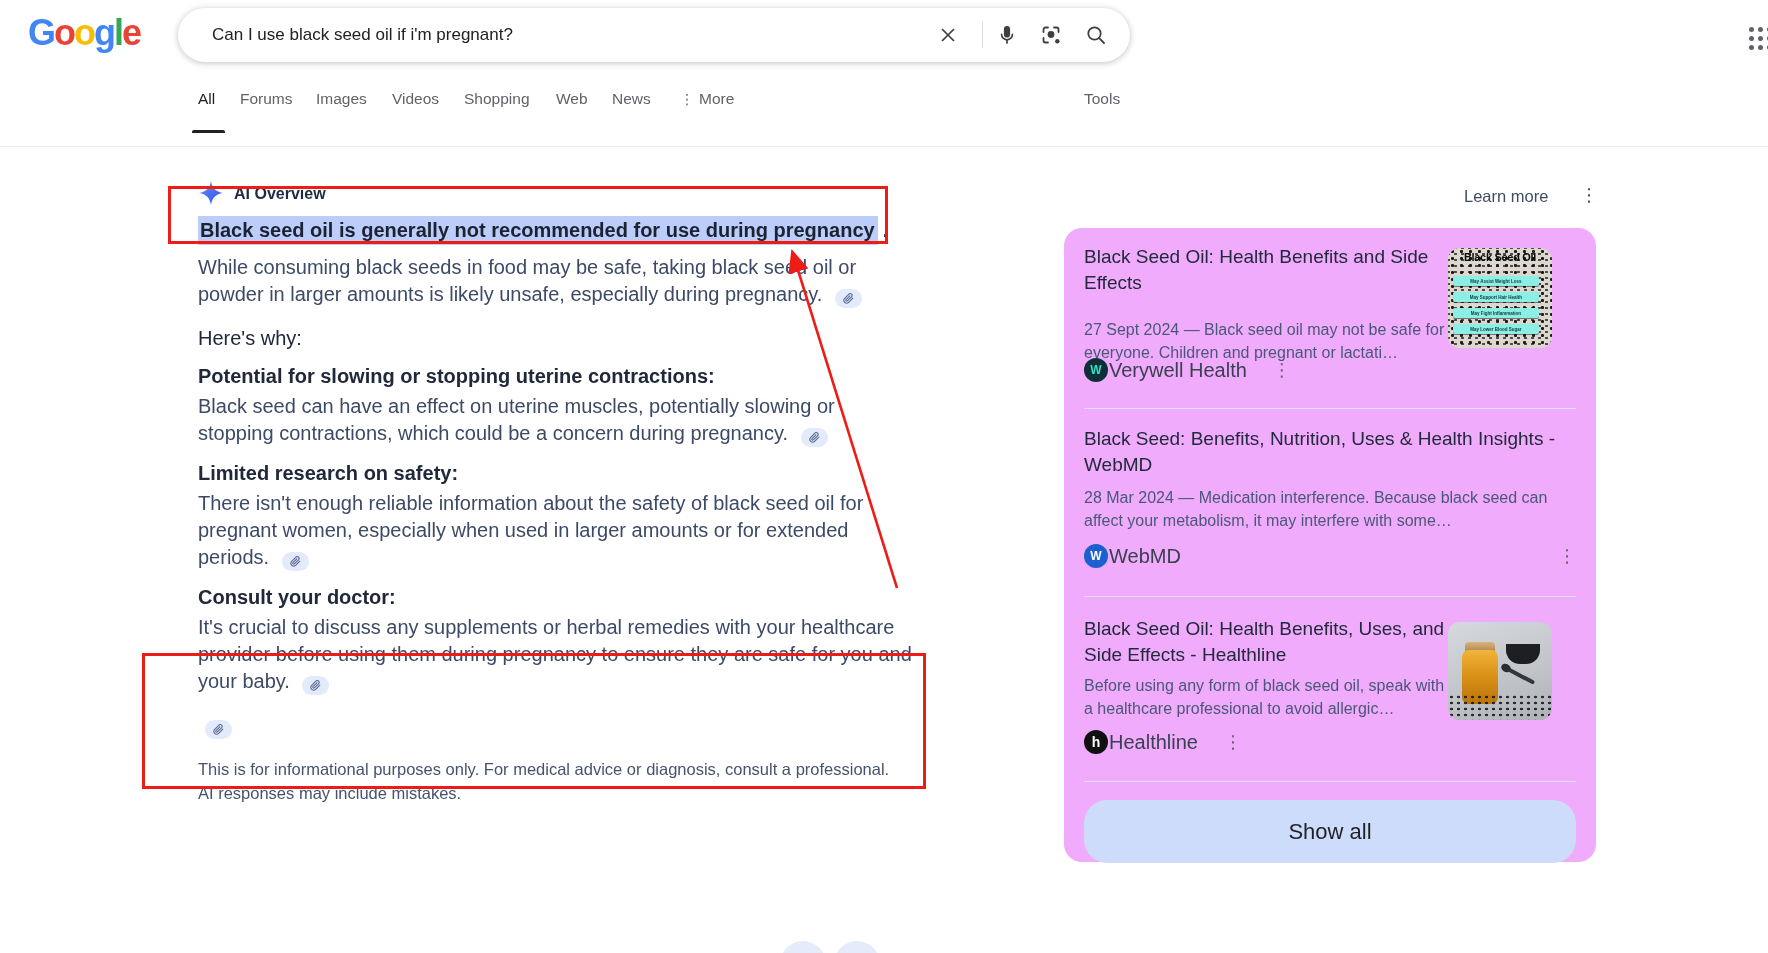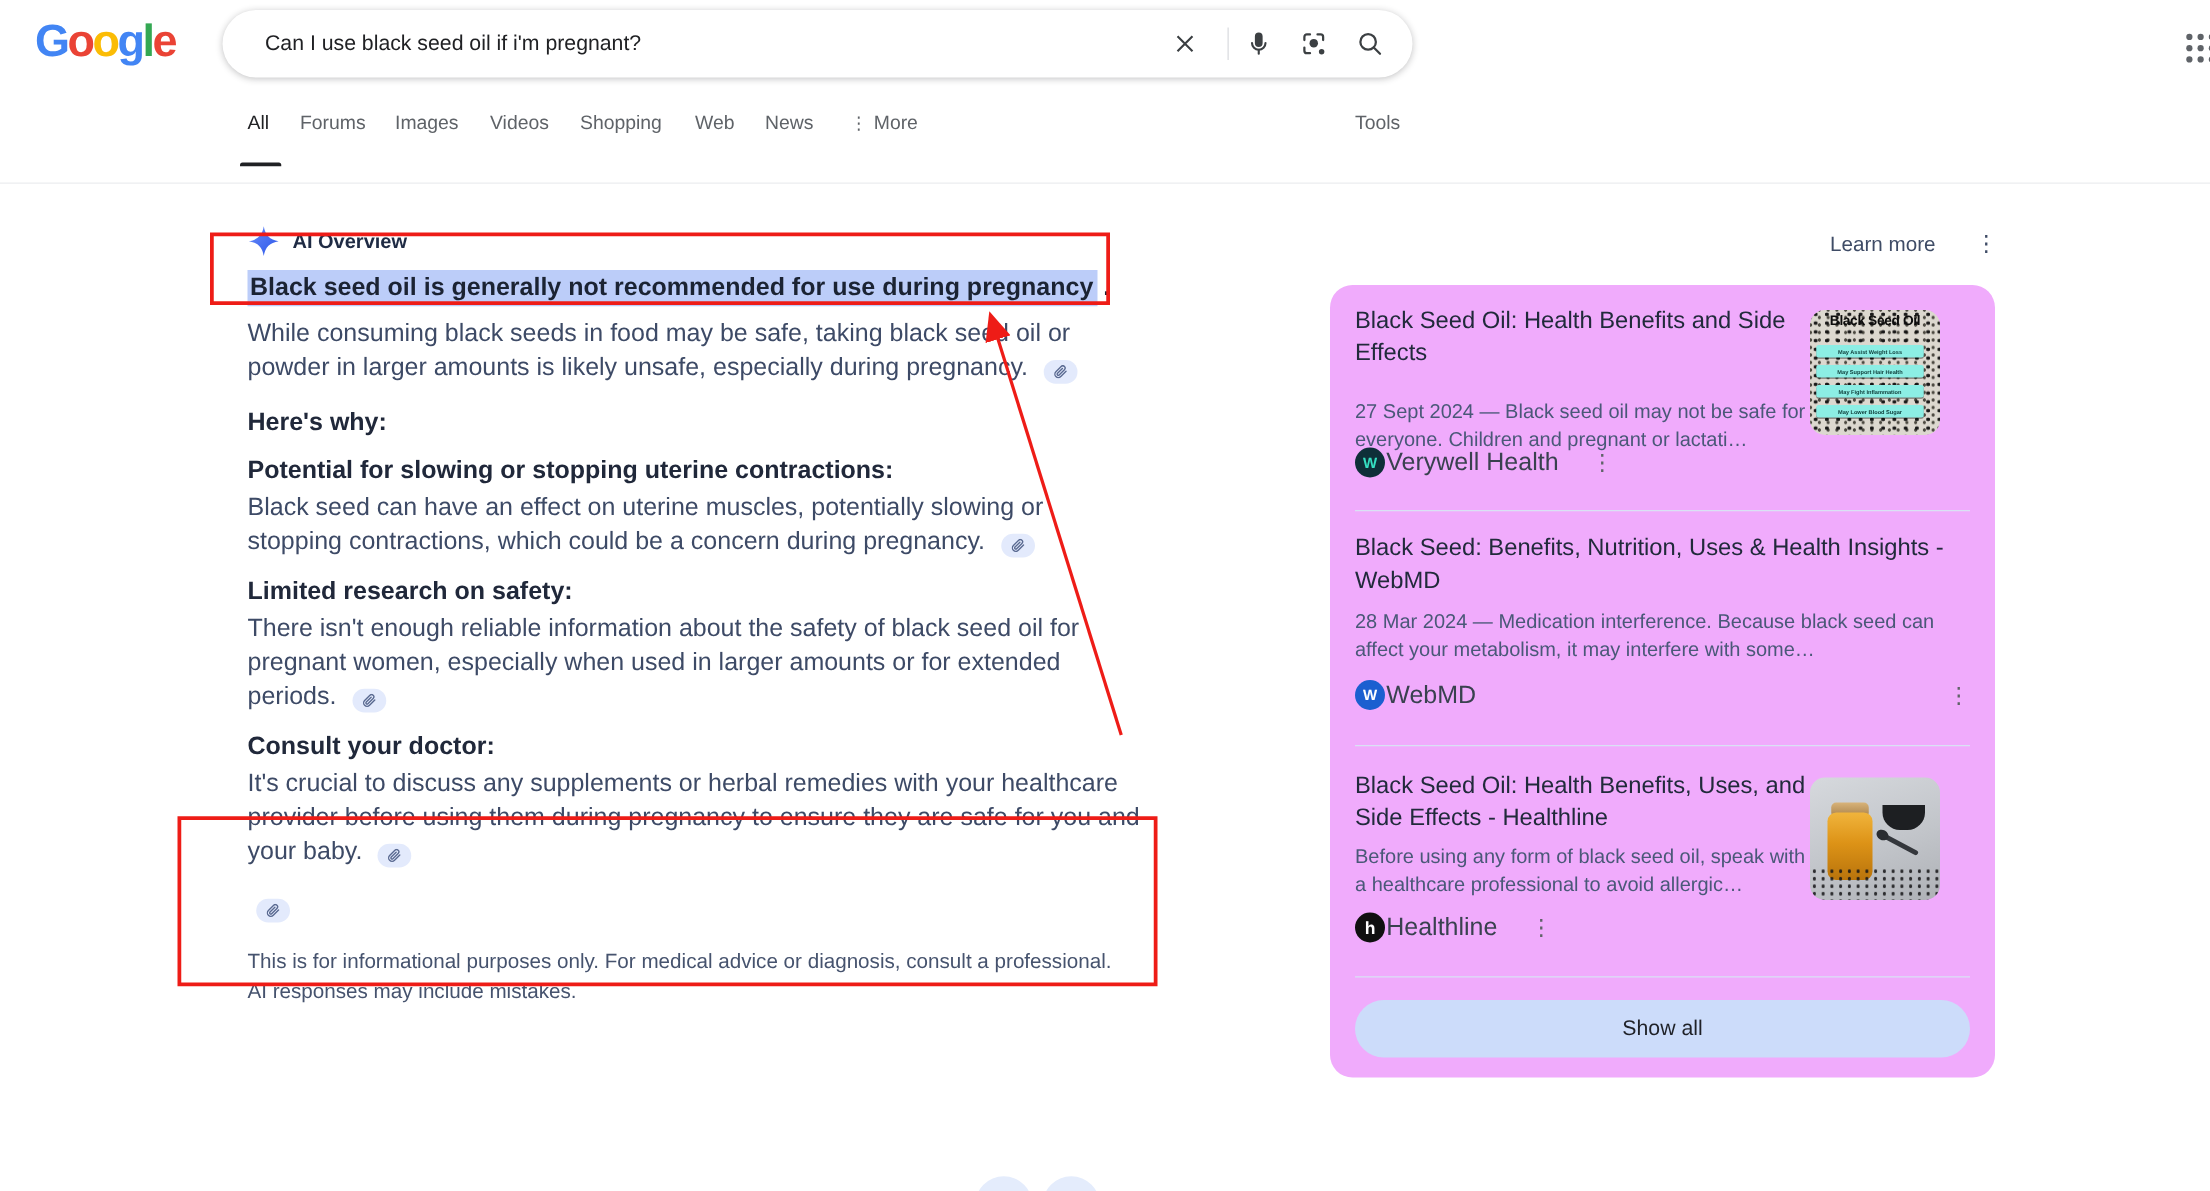--- a/index.html
+++ b/index.html
@@ -36,21 +36,21 @@
   .kebab{font-size:18px;color:#5f6368;cursor:pointer;line-height:18px}
   .ai-kebab{left:1580px;top:186px;color:#3f4c66}
 
   
   .main-col{left:198px;top:196px;width:714px;color:#3d4a66}
   .lead-wrap{margin-top:21px;line-height:27px;white-space:nowrap}
   .lead{font-size:20px;font-weight:700;color:#1b2333;background:#bccdf9;padding:3px 3px 4px 2px}
   .lead-period{font-size:20px;font-weight:700;color:#1b2333;margin-left:5px}
   .ai-p{margin:0;font-size:20px;line-height:27px;color:#3d4a66}
   .mt-intro{margin-top:9px}
-  .h-why{margin-top:17px;font-size:20px;line-height:27px;font-weight:700;color:#20283a}
+  .h-why{margin-top:17px;font-size:20px;line-height:27px;font-weight:400;color:#20283a}
   .sec-h{margin-top:13px;font-size:20px;line-height:27px;font-weight:700;color:#20283a}
   .sec-h.first{margin-top:11px}
   .sec-p{margin-top:3px}
   .summary{margin-top:17px}
   .disclaimer{margin-top:18px;font-size:16.5px;line-height:24px;color:#46536e}
 
   .chip{display:inline-flex;align-items:center;justify-content:center;width:27px;height:19px;
         border-radius:10px;background:#e3eafc;margin-left:7px;vertical-align:-3px;cursor:pointer}
 
   
@@ -66,23 +66,23 @@
   .src-row{position:absolute;left:20px;display:flex;align-items:center;cursor:pointer}
   .src-logo{width:24px;height:24px;border-radius:50%;display:flex;align-items:center;
             justify-content:center;font-weight:700;flex:none}
   .vw-logo{background:#0e2f38;color:#35e0c2;font-size:12px}
   .wm-logo{background:#1b5fd0;color:#fff;font-size:12px}
   .hl-logo{background:#101010;color:#fff;font-size:14px}
   .src-name{margin-left:1px;font-size:20px;color:#39414f}
   .src-kebab{margin-left:26px}
   .panel-div{position:absolute;left:20px;width:492px;height:1px;background:#d9e1f4}
   .thumb{position:absolute;left:384px;width:104px;border-radius:12px;overflow:hidden;cursor:pointer}
-  .showall{position:absolute;left:20px;top:572px;width:492px;height:46px;border-radius:23px;
+  .showall{position:absolute;left:20px;top:572px;width:492px;height:63px;border-radius:23px;
            background:#ccdcfa;display:flex;align-items:center;justify-content:center;
-           font-size:17px;font-weight:500;color:#1f2127;cursor:pointer}
+           font-size:22px;font-weight:500;color:#1f2127;cursor:pointer}
 
   
   .t1{top:20px;height:100px;background:#dcd8cf}
   .t1-seeds{position:absolute;inset:0;
      background-image:radial-gradient(circle,rgba(15,15,15,.95) 1.3px,transparent 1.7px),
                       radial-gradient(circle,rgba(40,38,30,.8) 1.1px,transparent 1.5px);
      background-size:9px 7px,7px 6px;background-position:0 0,4px 3px}
   .t1-head{position:absolute;left:0;top:3px;width:100%;text-align:center;font-size:11px;
            font-weight:800;color:#0c0c0c;letter-spacing:-.3px}
   .t1-bars{position:absolute;left:5px;top:22px;width:86px}

